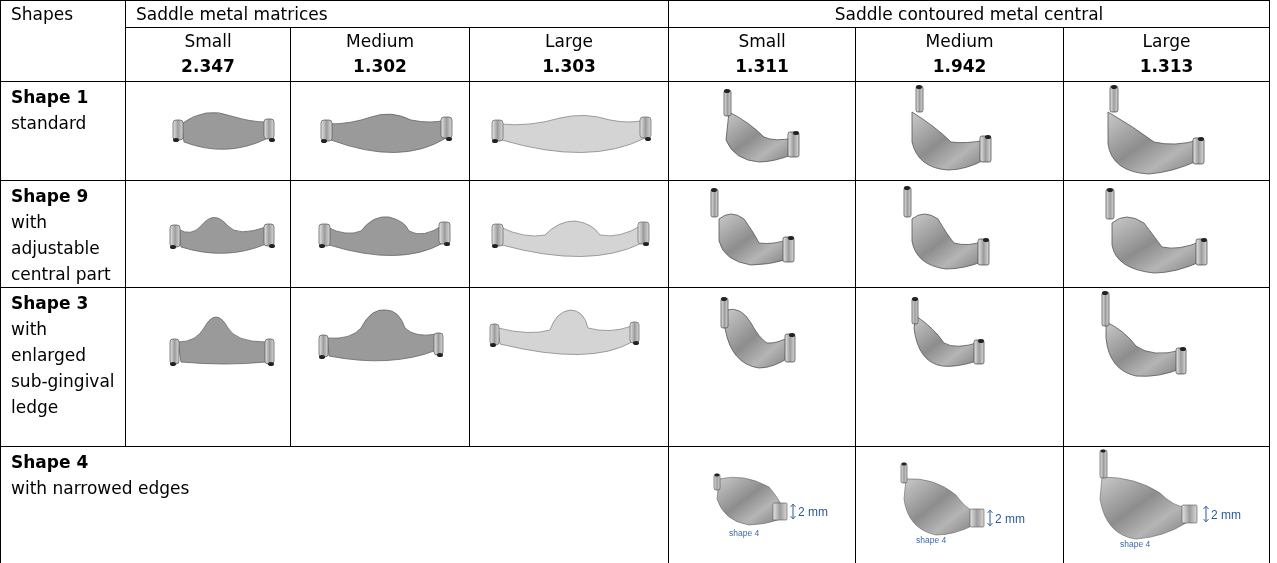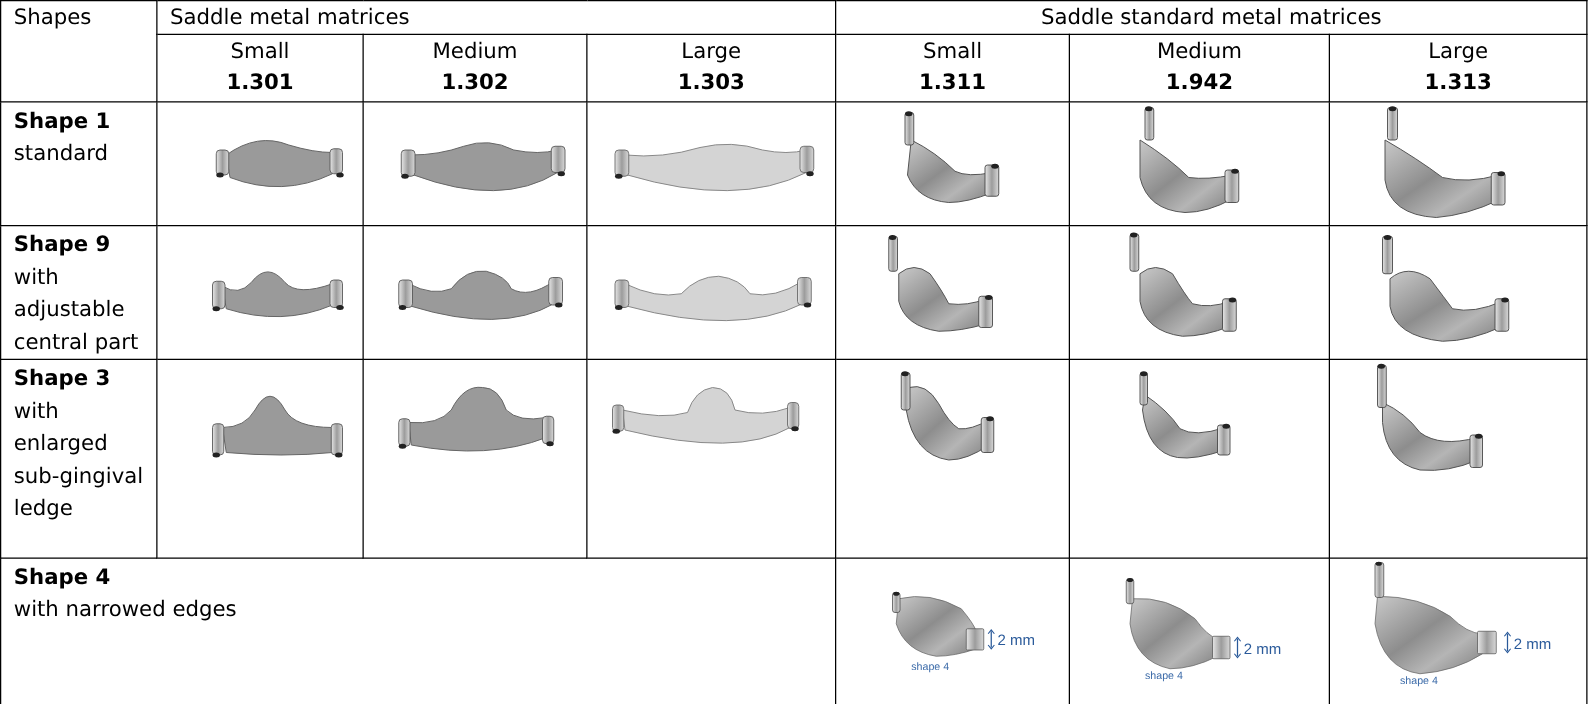--- a/index.html
+++ b/index.html
@@ -51,26 +51,26 @@
       <col class="c2">
       <col class="c3">
       <col class="c4">
       <col class="c5">
       <col class="c6">
   </colgroup>
   <tbody>
       <tr style="height:27px">
     <td rowspan="2" class="hdr-left"><span>Shapes</span></td>
     <td colspan="3" class="hdr-left"><span>Saddle metal matrices</span></td>
-    <td colspan="3" style="text-align:center"><span>Saddle standard metal matrices</span></td>
+    <td colspan="3" style="text-align:center"><span>Saddle contoured metal central</span></td>
   </tr>
   <tr style="height:54px">
     <td class="size-cell">
           <span class="size-name">Small</span>
-          <span class="size-code">1.301</span>
+          <span class="size-code">2.347</span>
         </td>
     <td class="size-cell">
           <span class="size-name">Medium</span>
           <span class="size-code">1.302</span>
         </td>
     <td class="size-cell">
           <span class="size-name">Large</span>
           <span class="size-code">1.303</span>
         </td>
     <td class="size-cell">

